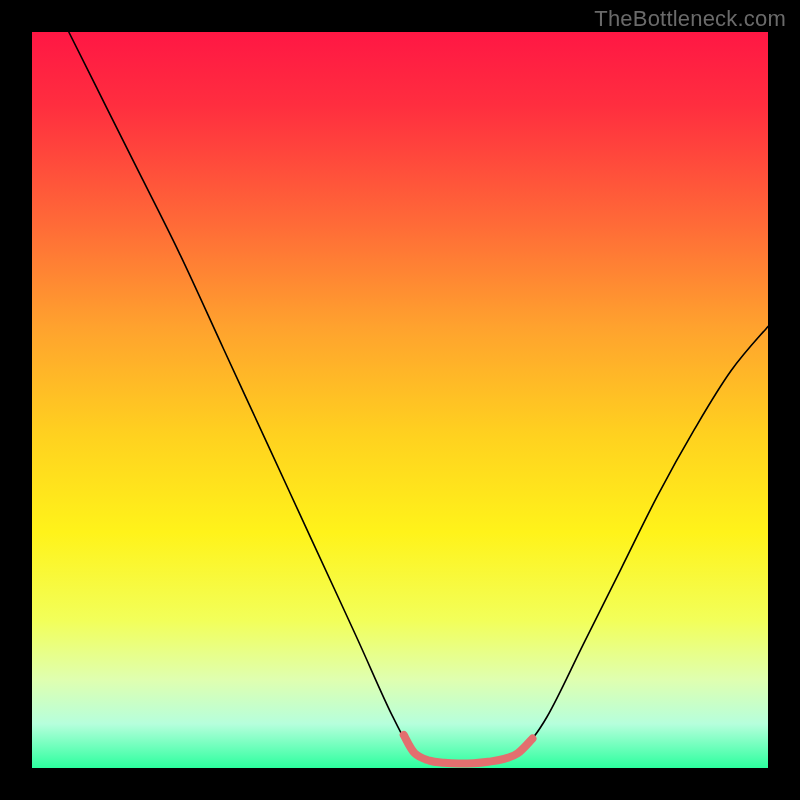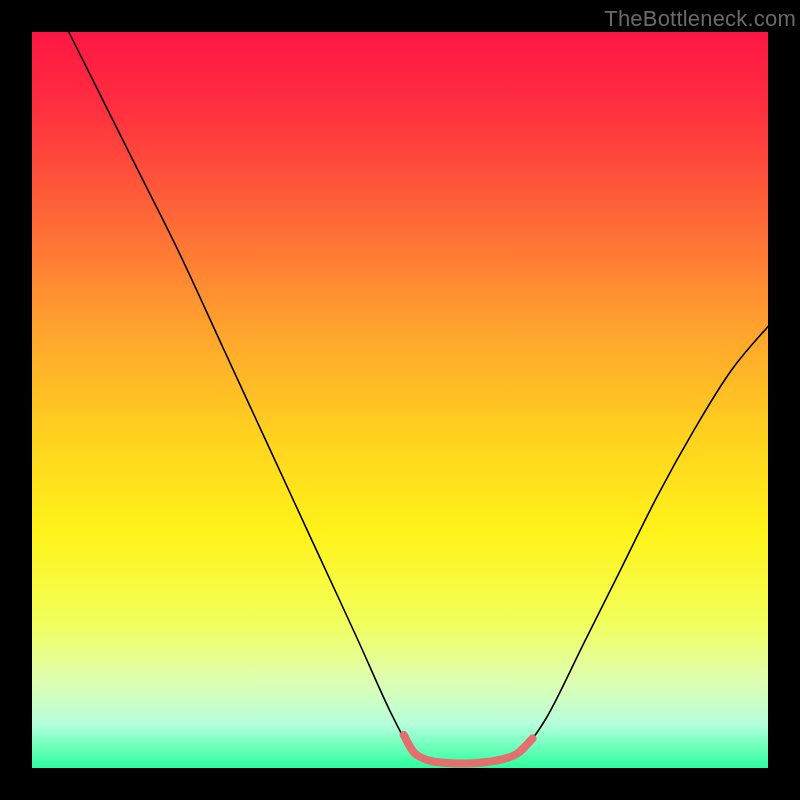--- a/index.html
+++ b/index.html
@@ -13,21 +13,21 @@
   }
   .frame {
     position: relative;
     width: 800px;
     height: 800px;
     background: #000;
   }
   .watermark {
     position: absolute;
     top: 6px;
-    right: 4px;
+    right: 14px;
     color: #6a6a6a;
     font-size: 22px;
     font-weight: 400;
     letter-spacing: 0.2px;
     z-index: 10;
   }
   svg {
     position: absolute;
     top: 0;
     left: 0;

